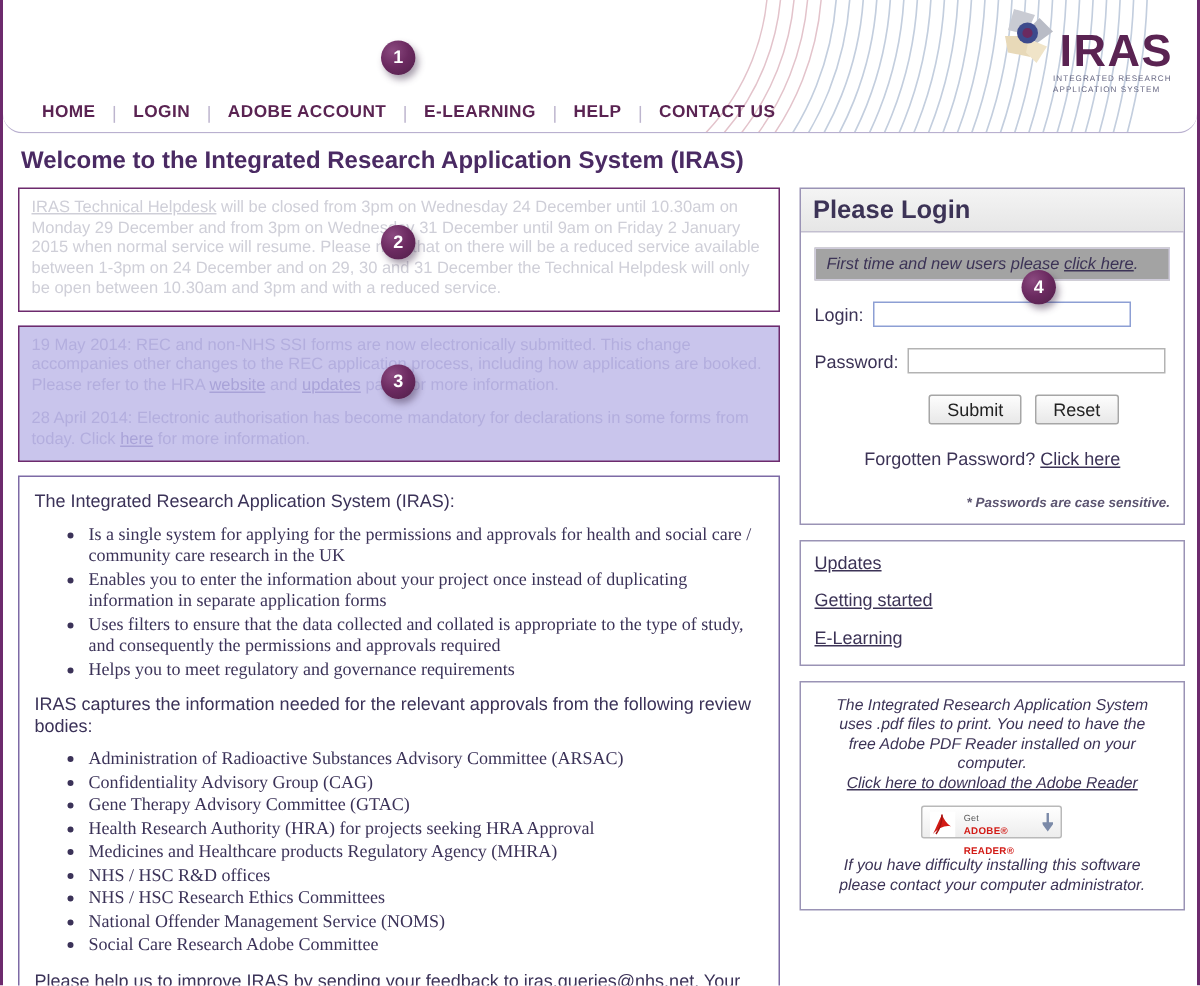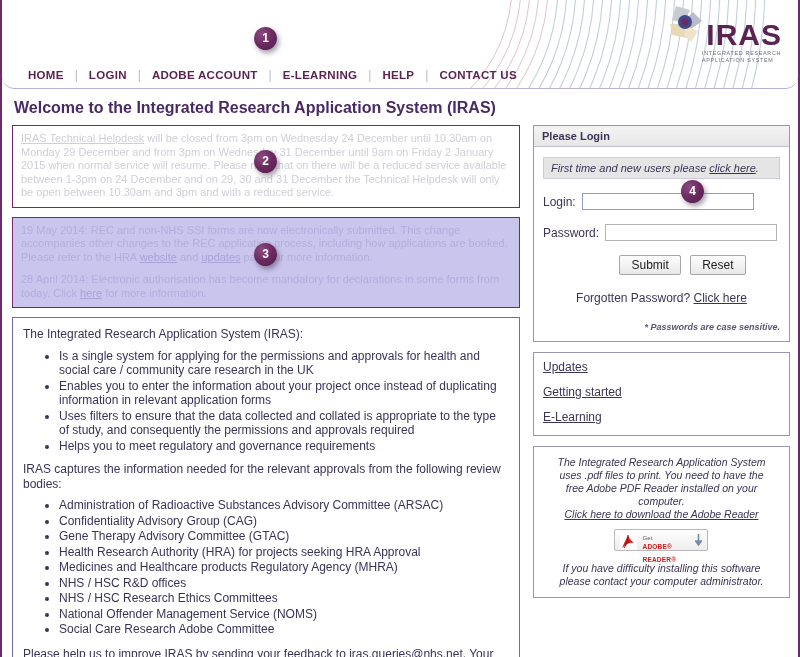--- a/index.html
+++ b/index.html
@@ -109,43 +109,44 @@
     padding: 9px 10px 10px 10px;
     font-size: 12px;
     line-height: 14.5px;
     color: #3b3258;
   }
   .infobox p { margin: 0; }
   .infobox ul {
     margin: 7px 0 9px 0;
     padding-left: 36px;
     list-style: disc;
+    font-family: Liberation Serif, serif;
   }
   .infobox li { margin: 0 0 1px 0; line-height: 14.5px; }
   .infobox .tight { margin-top: 10px; }
   .infobox a { color: #3b3258; text-decoration: underline; }
 
   
   .panel {
     border: 1px solid #9a93b5;
     background: #ffffff;
     margin-bottom: 10px;
   }
   .panel-head {
     background: linear-gradient(#f4f4f4, #e6e6e6);
     border-bottom: 1px solid #c3bfd0;
     padding: 4px 8px;
-    font-size: 11px; font-weight: bold;
+    font-size: 17px; font-weight: bold;
     color: #3c3356;
   }
   .panel-body { padding: 10px 9px 9px 9px; position: relative; }
 
   .firsttime {
     border: 1px solid #cfcbdb;
-    background: #e5e5e5;
+    background: #a3a3a3;
     padding: 4px 7px;
     font-size: 11px; font-style: italic;
     color: #3c3356;
     margin-bottom: 14px;
   }
   .firsttime a { color: #3c3356; }
 
   .field-row {
     display: flex; align-items: center;
     margin-bottom: 14px;
@@ -335,21 +336,21 @@
 
       <div class="notice notice-lav">
         <p><span>19 May 2014: REC and non-NHS SSI forms are now electronically submitted. This change accompanies other changes to the REC application process, including how applications are booked. Please refer to the HRA </span><a href="#">website</a><span> and </span><a href="#">updates</a><span> page for more information.</span></p>
         <p><span>28 April 2014: Electronic authorisation has become mandatory for declarations in some forms from today. Click </span><a href="#">here</a><span> for more information.</span></p>
       </div>
 
       <div class="infobox">
         <p>The Integrated Research Application System (IRAS):</p>
         <ul>
           <li>Is a single system for applying for the permissions and approvals for health and social care / community care research in the UK</li>
-          <li>Enables you to enter the information about your project once instead of duplicating information in relevant application forms</li>
+          <li>Enables you to enter the information about your project once instead of duplicating information in separate application forms</li>
           <li>Uses filters to ensure that the data collected and collated is appropriate to the type of study, and consequently the permissions and approvals required</li>
           <li>Helps you to meet regulatory and governance requirements</li>
         </ul>
         <p>IRAS captures the information needed for the relevant approvals from the following review bodies:</p>
         <ul>
           <li>Administration of Radioactive Substances Advisory Committee (ARSAC)</li>
           <li>Confidentiality Advisory Group (CAG)</li>
           <li>Gene Therapy Advisory Committee (GTAC)</li>
           <li>Health Research Authority (HRA) for projects seeking HRA Approval</li>
           <li>Medicines and Healthcare products Regulatory Agency (MHRA)</li>

